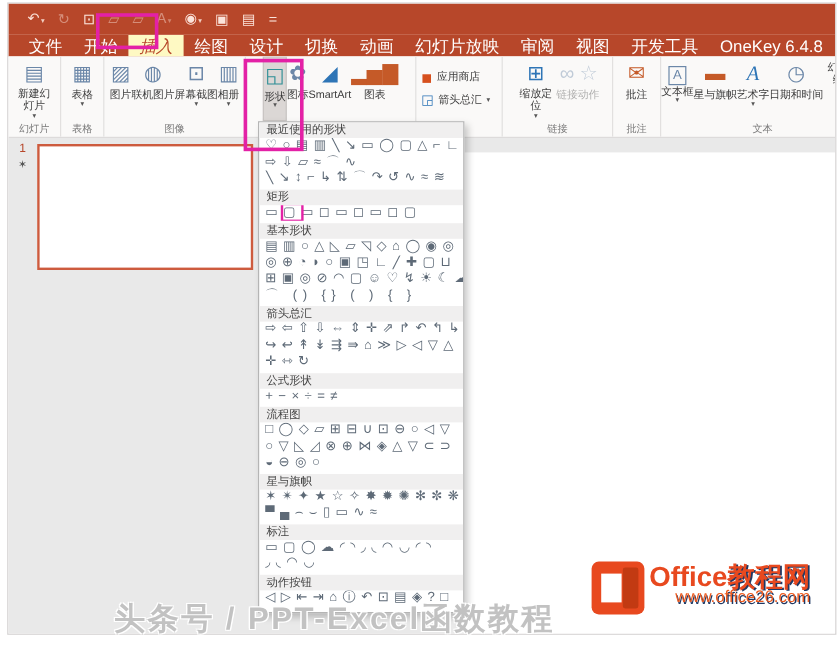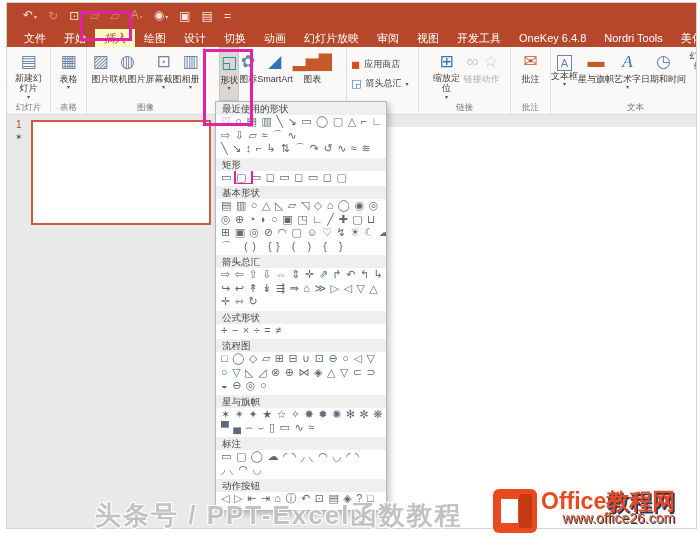--- a/index.html
+++ b/index.html
@@ -15,21 +15,21 @@
   .titlebar { position:relative; height:26px; background:#B7472A; display:flex; align-items:center; }
   .qat { display:flex; align-items:center; gap:11px; padding-left:16px; }
   .qat .qi { color:#fbe3da; font-size:12px; line-height:12px; }
   .qat .qi.dim { opacity:.45; }
   .qat .caret { color:#f3cfc2; font-size:6px; margin-left:1px; }
   .title { position:absolute; right:10px; top:0; height:26px; line-height:26px;
            color:#fff; font-size:11px; white-space:nowrap; }
 
   
   .tabrow { height:18px; background:#B7472A; display:flex; align-items:stretch; padding-left:8px; white-space:nowrap; overflow:hidden; }
-  .tab { color:#fff; font-size:11px; line-height:18px; padding:0 9px;text-align:center; }
+  .tab { color:#fff; font-size:14px; line-height:18px; padding:0 9px;text-align:center; }
   .tab.selected { background:#fef9c3; color:#B7472A;font-style:italic; }
 
   
   .ribbon { height:68px; background:#FAF9F8; border-bottom:1px solid #dddbdb; display:flex; overflow:hidden; }
   .grp { border-right:1px solid #e2e0df; display:flex; flex-direction:column; flex-shrink:0; }
   .grp .btns { flex:1; display:flex; justify-content:center; }
   .grplbl { height:13px; font-size:8.5px; color:#7a7a7a; text-align:center; line-height:12px; white-space:nowrap; overflow:hidden; }
   .bigbtn { display:flex; flex-direction:column; align-items:center; padding-top:5px; cursor:default; }
   .bigbtn .ic { font-size:17px; line-height:20px; height:22px; color:#6b87a8; }
   .bigbtn .lbl { font-size:9px; color:#3b3b3b; text-align:center; line-height:10px; white-space:nowrap; }
@@ -63,21 +63,21 @@
 
   
   .hbox { position:absolute; border:3px solid #E321A6; z-index:120; }
   .hbox1 { left:80px; top:11px; width:52px; height:30px; }
   .hbox2 { left:203px; top:49px; width:50px; height:77px; }
 
   
   .wm { position:absolute; left:95px; top:498px; z-index:200; font-size:26px; font-weight:bold;
         color:#c2c2c2; letter-spacing:2px; white-space:nowrap;
         text-shadow:1px 1px 0 #fff,-1px -1px 0 #fff,1px -1px 0 #fff,-1px 1px 0 #fff; }
-  .logo { position:absolute; left:449px; top:489px; z-index:210; display:flex; align-items:flex-start;padding-left:44px; }
+  .logo { position:absolute; left:449px; top:468px; z-index:210; display:flex; align-items:flex-start;padding-left:44px; }
   .logo-icon { width:44px; height:44px; background:#E8491F; border-radius:6px; position:relative; flex-shrink:0; }
   .logo-icon .fold { position:absolute; right:5px; top:5px; width:13px; height:34px; background:#c23a12; border-radius:2px; }
   .logo-icon .hole { position:absolute; left:8px; top:10px; width:17px; height:24px; background:#fff; }
   .logo-text { margin-left:4px; }
   .brandline { font-size:23px; font-weight:bold; line-height:24px; white-space:nowrap; }
   .brand-en { color:#E8491F; }
   .brand-cn { color:#E8491F; text-shadow:1.5px 1.5px 0 #1F3864; }
   .brand-url { font-size:14px; font-weight:normal; color:#ED5A1F; text-align:right; line-height:14px; margin-top:-2px;
                text-shadow:1px 1px 0 #1F3864; white-space:nowrap; }
 </style>

